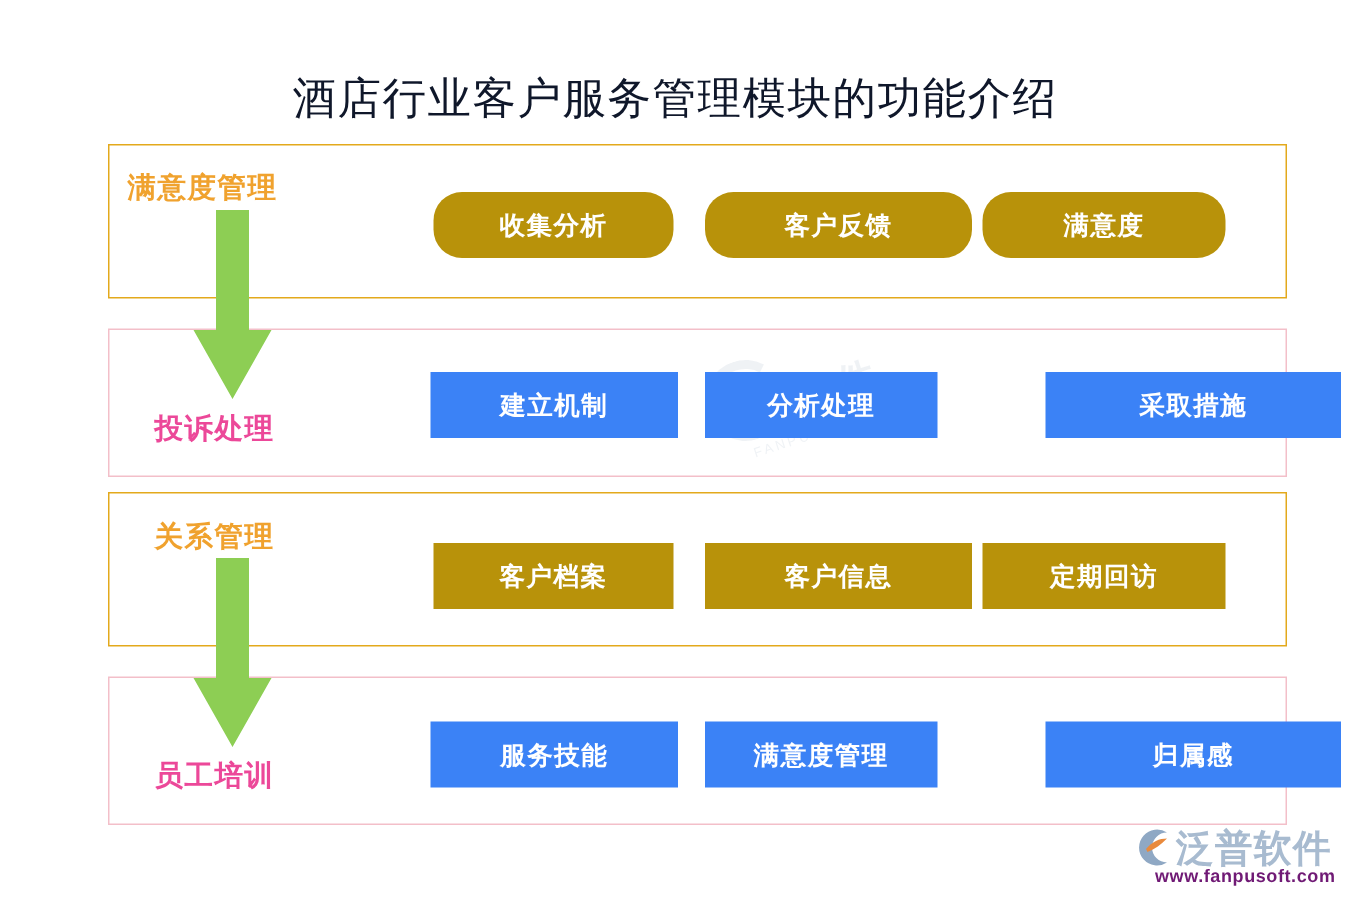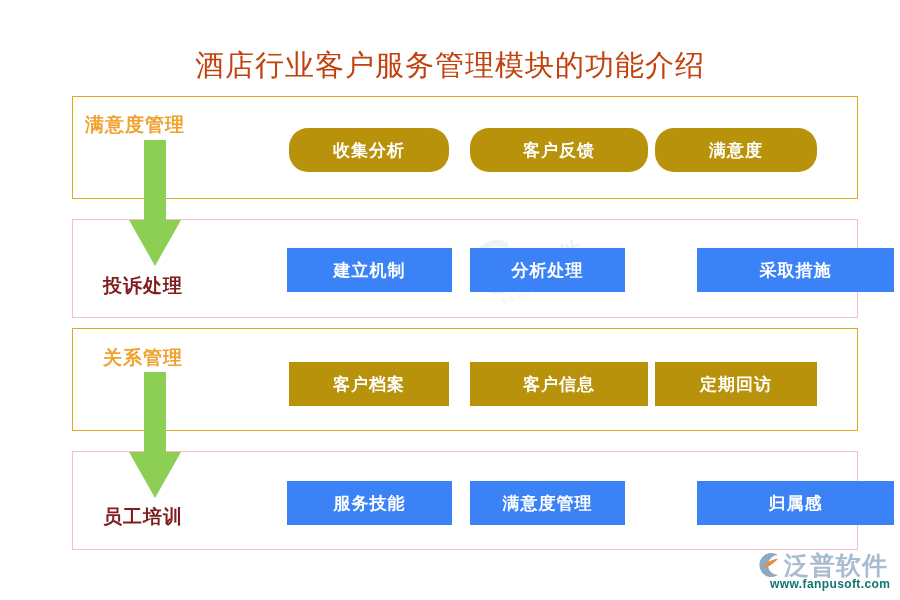--- a/index.html
+++ b/index.html
@@ -24,21 +24,21 @@
   .page-title {
     position: absolute;
     left: 0;
     top: 46px;
     width: 900px;
     text-align: center;
     font-family: "DejaVu Serif", "Liberation Serif", serif;
     font-size: 29px;
     font-weight: 400;
     letter-spacing: 1px;
-    color: #c2410c;
+    color: #0f172a;
     white-space: nowrap;
   }
 
   
   .watermark {
     position: absolute;
     left: 470px;
     top: 218px;
     width: 180px;
     height: 92px;
@@ -96,21 +96,21 @@
   
   .stage-label {
     position: absolute;
     font-family: "DejaVu Serif", "Liberation Serif", serif;
     font-size: 19px;
     font-weight: 700;
     white-space: nowrap;
     letter-spacing: 1px;
   }
   .stage-label.orange { color: #F0A22E; }
-  .stage-label.red    { color: #7f1d1d; text-align: center; }
+  .stage-label.red    { color: #ec4899; text-align: center; }
 
   .lbl-r1 { left: 85px;  top: 112px; }
   .lbl-r2 { left: 103px; top: 273px; }
   .lbl-r3 { left: 103px; top: 345px; }
   .lbl-r4 { left: 103px; top: 504px; }
 
   
   .arrow {
     position: absolute;
     width: 56px;
@@ -176,21 +176,21 @@
     color: #A8BBD0;
     letter-spacing: 1px;
     white-space: nowrap;
   }
   .brand-url {
     position: absolute;
     left: 17px;
     top: 28px;
     font-size: 12px;
     font-weight: 700;
-    color: #0f766e;
+    color: #701a75;
     letter-spacing: 0.4px;
     white-space: nowrap;
   }
 </style>
 </head>
 <body>
 
 <div id="canvas">
 
   <div class="page-title">酒店行业客户服务管理模块的功能介绍</div>

